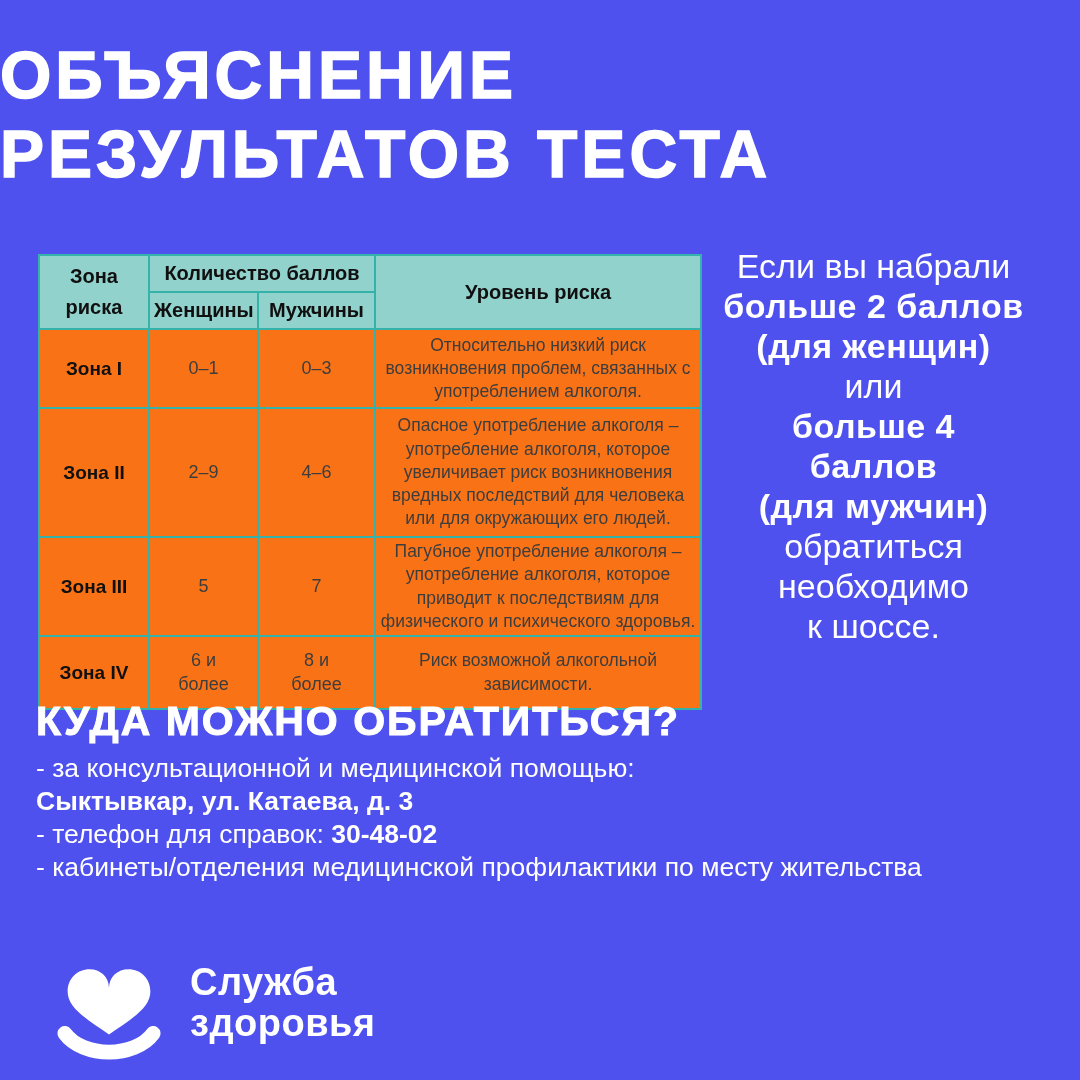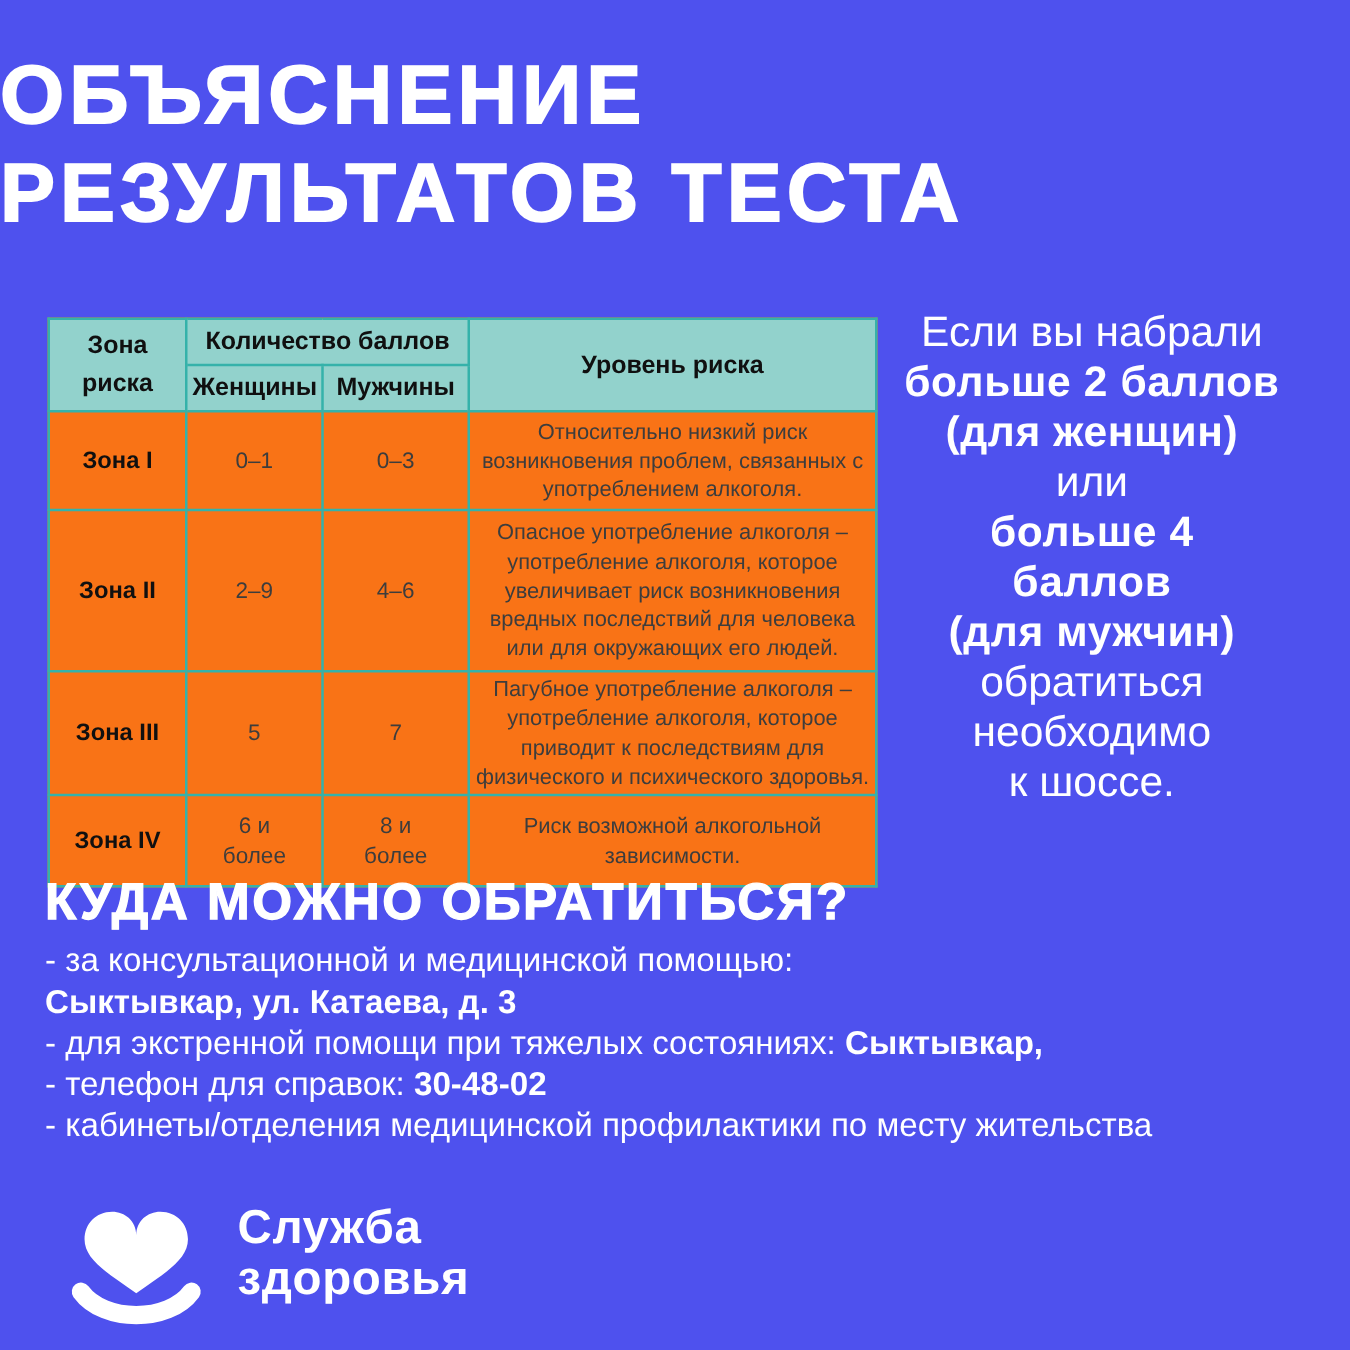--- a/index.html
+++ b/index.html
@@ -153,21 +153,20 @@
     <div class="bold">(для мужчин)</div>
     <div>обратиться</div>
     <div>необходимо</div>
     <div>к шоссе.</div>
   </div>
 
   <div class="contacts-heading">КУДА МОЖНО ОБРАТИТЬСЯ?</div>
   <div class="contacts">
     <div class="line"><span>- за консультационной и медицинской помощью:</span><b></b></div>
     <div class="line"><span></span><b>Сыктывкар, ул. Катаева, д. 3</b></div>
-    <div class="line"><span>- для экстренной помощи при тяжелых состояниях: </span><b>Сыктывкар,</b></div>
     <div class="line"><span>- телефон для справок: </span><b>30-48-02</b></div>
     <div class="line"><span>- кабинеты/отделения медицинской профилактики по месту жительства</span><b></b></div>
   </div>
 
   <div class="logo">
     <span class="logo-icon">
       <svg viewBox="0 0 100 90" width="118" height="102" aria-hidden="true">
         <path fill="#ffffff" d="M50 23 C50 13 42 6.5 33 6.5 C21.5 6.5 13.5 15 13.5 26 C13.5 40.5 30 50 50 64 C70 50 86.5 40.5 86.5 26 C86.5 15 78.5 6.5 67 6.5 C58 6.5 50 13 50 23 Z"></path>
         <path fill="none" stroke="#ffffff" stroke-width="13" stroke-linecap="round" d="M11 63 C27 85 73 85 89 63"></path>
       </svg>

